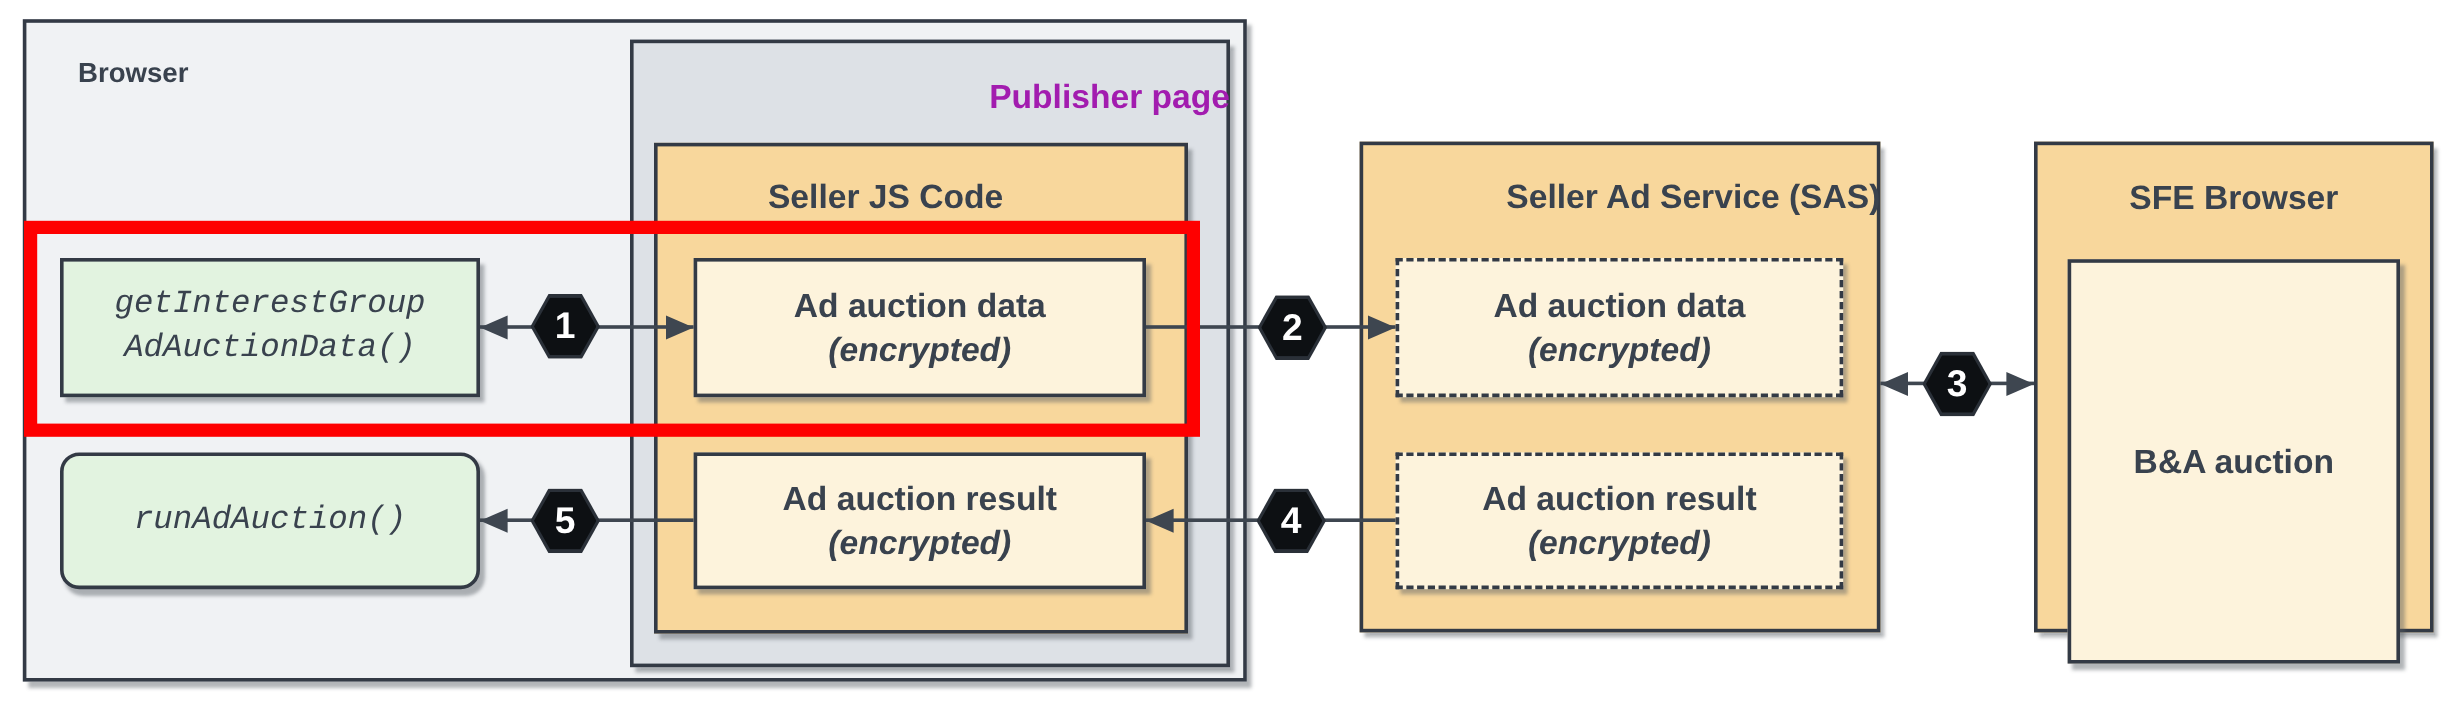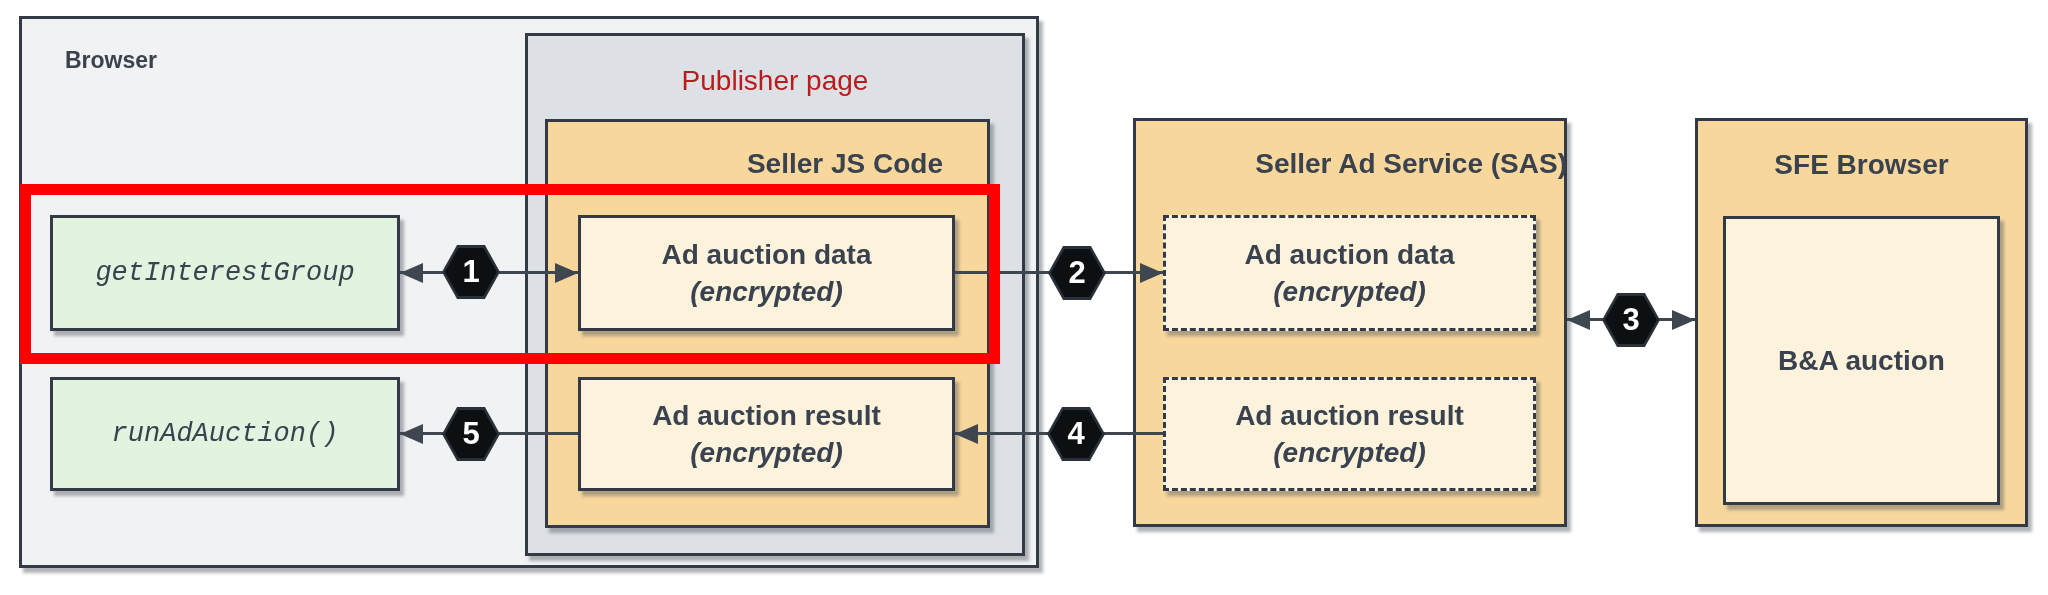--- a/index.html
+++ b/index.html
@@ -13,51 +13,51 @@
   .fill-publisher{background:var(--publisher-fill,#dde1e6);}
   .fill-container{background:var(--container-fill,#f8d79c);}
   .fill-item{background:var(--item-fill,#fdf3dc);font-weight:bold;}
   .fill-api{background:var(--api-fill,#e2f3e0);}
   .dashed{border-style:dashed;}
   .center-content{display:flex;flex-direction:column;align-items:center;justify-content:center;text-align:center;}
   .body-text{font-size:28px;line-height:37px;color:var(--text,#39424e);}
   .italic{font-style:italic;}
   .code{font-family:"Liberation Mono","DejaVu Sans Mono",monospace;font-style:italic;font-size:27px;line-height:37px;color:var(--text,#39424e);}
   .title{position:absolute;font-size:28px;font-weight:bold;color:var(--text,#39424e);text-align:center;}
-  .plain-title{font-weight:normal;color:#b91c1c;}
+  .plain-title{font-weight:bold;color:#a21caf;text-align:right;}
   .browser-label{position:absolute;left:48px;top:47px;font-size:23px;font-weight:bold;color:var(--text,#39424e);margin-left:17px;}
   .h-line{position:absolute;height:3px;background:var(--connector,#3e4650);z-index:40;}
   .arr{position:absolute;width:0;height:0;border-top:10px solid transparent;border-bottom:10px solid transparent;z-index:45;}
   .arr-l{border-right:23px solid var(--connector,#3e4650);}
   .arr-r{border-left:23px solid var(--connector,#3e4650);}
   .hex{position:absolute;width:58px;height:54px;z-index:46;
     clip-path:polygon(26% 0,74% 0,100% 50%,74% 100%,26% 100%,0 50%);
     background:#2a3038;display:flex;align-items:center;justify-content:center;}
   .hex-inner{width:52px;height:48px;clip-path:polygon(26% 0,74% 0,100% 50%,74% 100%,26% 100%,0 50%);
     background:var(--badge,#0d1013);display:flex;align-items:center;justify-content:center;
     color:var(--badge-text,#ffffff);font-size:31px;font-weight:bold;}
   .red-rect{position:absolute;box-sizing:border-box;border:11px solid var(--highlight,#fe0000);z-index:60;background:transparent;}
 
   
   #browser{left:19px;top:16px;width:1020px;height:552px;}
   #publisher{left:525px;top:33px;width:500px;height:523px;}
   #seller-js{left:545px;top:119px;width:445px;height:409px;}
   #green1{left:50px;top:215px;width:350px;height:116px;}
-  #green2{left:50px;top:377px;width:350px;height:114px;}
+  #green2{left:50px;top:377px;width:350px;height:114px;border-radius:16px;}
   #data-js{left:578px;top:215px;width:377px;height:116px;}
   #result-js{left:578px;top:377px;width:377px;height:114px;}
   #sas{left:1133px;top:118px;width:434px;height:409px;}
   #data-sas{left:1163px;top:215px;width:373px;height:116px;}
   #result-sas{left:1163px;top:377px;width:373px;height:114px;}
   #sfe{left:1695px;top:118px;width:333px;height:409px;}
-  #ba{left:1723px;top:216px;width:277px;height:289px;}
+  #ba{left:1723px;top:216px;width:277px;height:337px;}
   #red-highlight{left:20px;top:184px;width:980px;height:180px;}
 
   #publisher-title{left:525px;top:65px;width:500px;}
-  #seller-js-title{left:557px;top:148px;width:386px;text-align:right;}
+  #seller-js-title{left:545px;top:148px;width:386px;}
   #sas-title{left:1133px;top:148px;width:434px;text-align:right;}
   #sfe-title{left:1695px;top:149px;width:333px;}
 
   #line1{left:400px;top:271px;width:178px;}
   #line2{left:955px;top:271px;width:208px;}
   #line3{left:1567px;top:318px;width:128px;}
   #line4{left:955px;top:432px;width:208px;}
   #line5{left:400px;top:432px;width:178px;}
 
   #arr1l{left:400px;top:263px;} #arr1r{left:555px;top:263px;}
@@ -81,20 +81,21 @@
   <div class="browser-label">Browser</div>
 
   <div id="publisher" class="box fill-publisher shadow"></div>
   <div id="publisher-title" class="title plain-title">Publisher page</div>
 
   <div id="seller-js" class="box fill-container shadow"></div>
   <div id="seller-js-title" class="title">Seller JS Code</div>
 
   <div id="green1" class="box fill-api shadow center-content">
     <span class="code">getInterestGroup</span>
+    <span class="code">AdAuctionData()</span>
   </div>
   <div id="green2" class="box fill-api shadow center-content">
     <span class="code">runAdAuction()</span>
   </div>
 
   <div id="data-js" class="box fill-item shadow center-content">
     <span class="body-text">Ad auction data</span>
     <span class="body-text italic">(encrypted)</span>
   </div>
   <div id="result-js" class="box fill-item shadow center-content">

